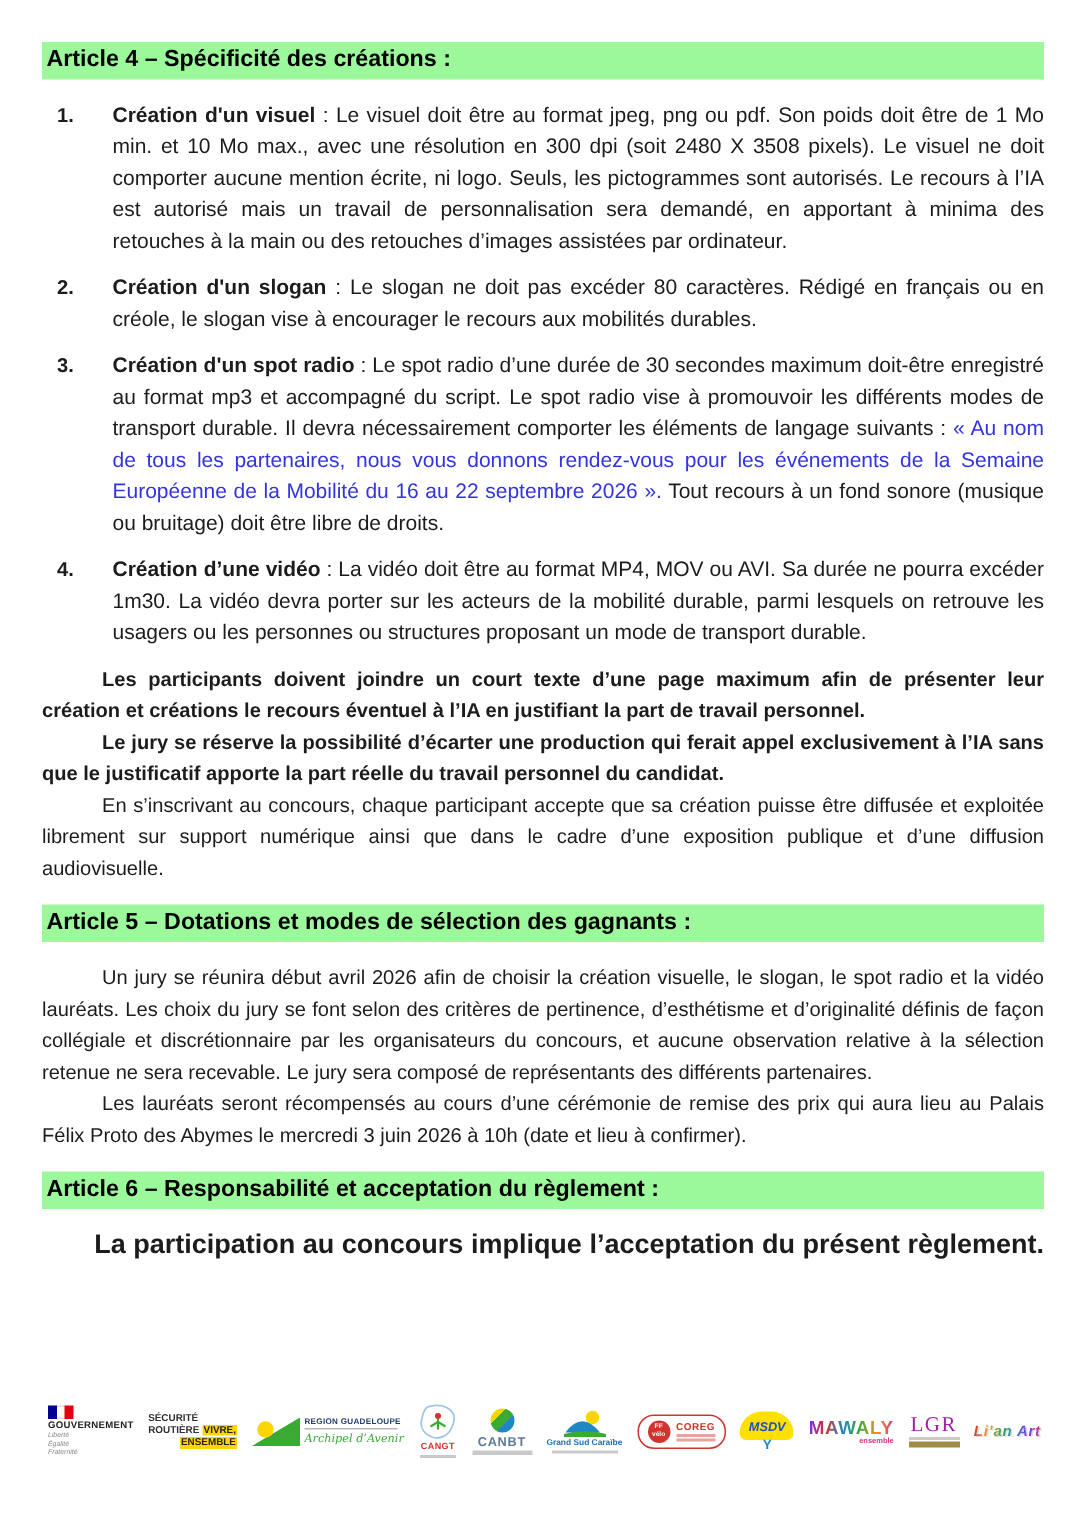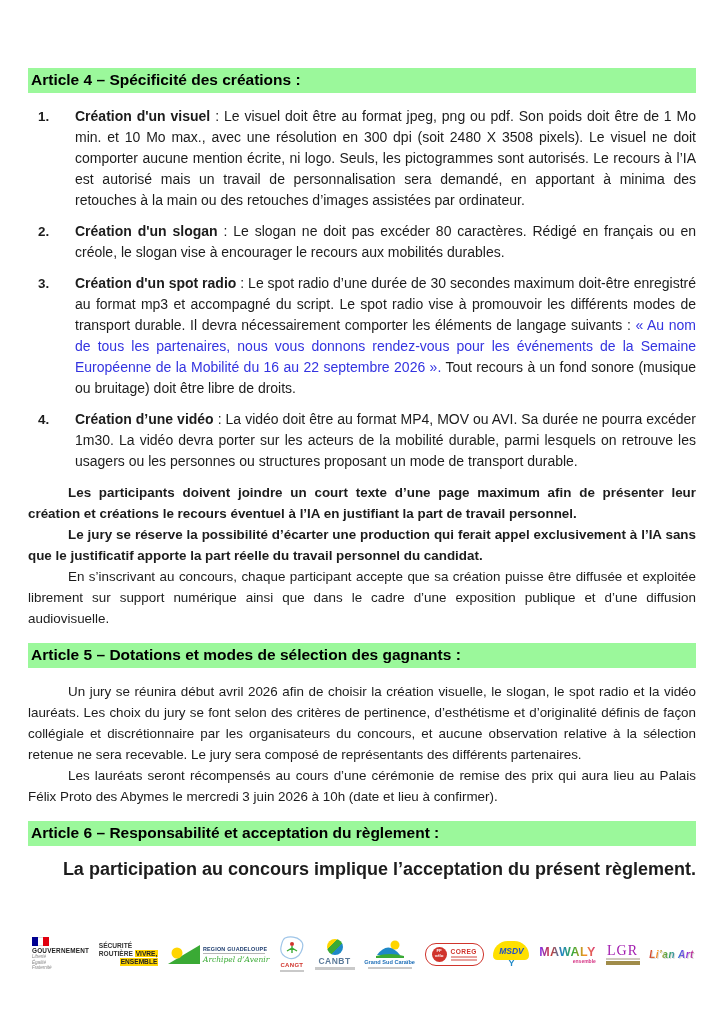--- a/index.html
+++ b/index.html
@@ -1,21 +1,21 @@
 <!DOCTYPE html>
 <html lang="fr"><head>
 <meta charset="utf-8">
 <style>
   html,body{margin:0;padding:0;background:#ffffff;}
   .page{
     position:relative;width:724px;height:1024px;background:#ffffff;
     font-family:"Liberation Sans","DejaVu Sans",sans-serif;
     color:#1c1c1c;overflow:hidden;
   }
-  .content{padding:68px 28px 0 28px;}
+  .content{padding:28px 28px 0 28px;}
   .article-heading{
     font-size:15.5px;font-weight:bold;color:#000;
     background:#9bf89b;
     padding:3px 4px 4px 3px;margin:0 0 13px 0;
   }
   .article-heading.gap-top{margin-top:14px;}
   .item{display:flex;margin:0 0 10px 0;}
   .item-num{flex:none;width:47px;padding-left:10px;box-sizing:border-box;
     font-weight:bold;font-size:13.4px;line-height:21px;}
   .item-body{flex:1;margin:0;text-align:justify;font-size:14px;line-height:21px;}
@@ -34,21 +34,21 @@
   .gov{align-items:flex-start;}
   .gov-flag{display:flex;width:17px;height:9px;margin-bottom:1px;}
   .gov-flag i{flex:1;display:block;}
   .gov-name{font-size:6.4px;font-weight:bold;letter-spacing:.2px;color:#222;}
   .gov-motto{font-size:4.6px;font-style:italic;color:#888;line-height:5.4px;}
   
   .sr{align-items:flex-start;font-size:6.6px;font-weight:bold;color:#333;line-height:8px;}
   .sr .yellow{background:#ffd500;color:#222;padding:0 1px;}
   .sr-line3{align-self:flex-end;}
   
-  .region{flex-direction:row;align-items:flex-end;gap:3px;}
+  .region{flex-direction:row;align-items:center;gap:3px;}
   .region-name{font-size:5.4px;font-weight:bold;color:#1d3c6e;letter-spacing:.2px;}
   .region-rule{height:1px;background:#b5b5b5;margin:1px 0;}
   .region-tagline{font-size:7.5px;font-style:italic;color:#3aaa35;
     font-family:"DejaVu Serif","Liberation Serif",serif;}
   
   .cangt-name{font-size:6px;font-weight:bold;color:#d0342c;margin-top:1px;letter-spacing:.3px;}
   .tiny-bar{height:2.5px;background:#c9c9c9;margin-top:1.5px;}
   
   .canbt-circle{width:16px;height:16px;border-radius:50%;
     background:linear-gradient(135deg,#ffd500 0 32%,#3aaa35 32% 62%,#1e88c7 62%);}

